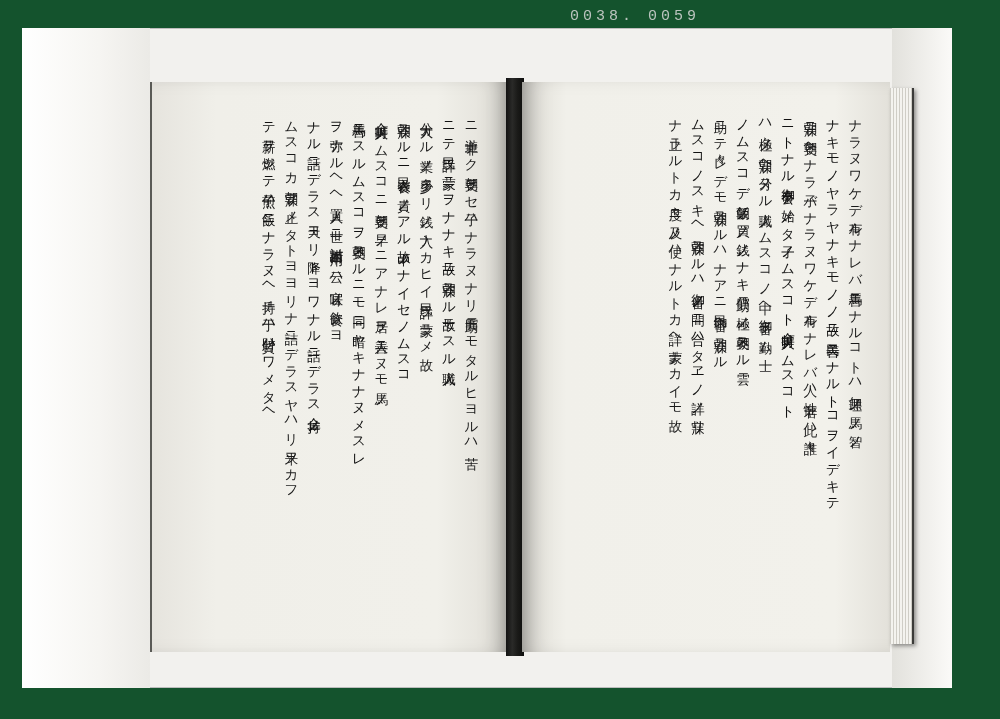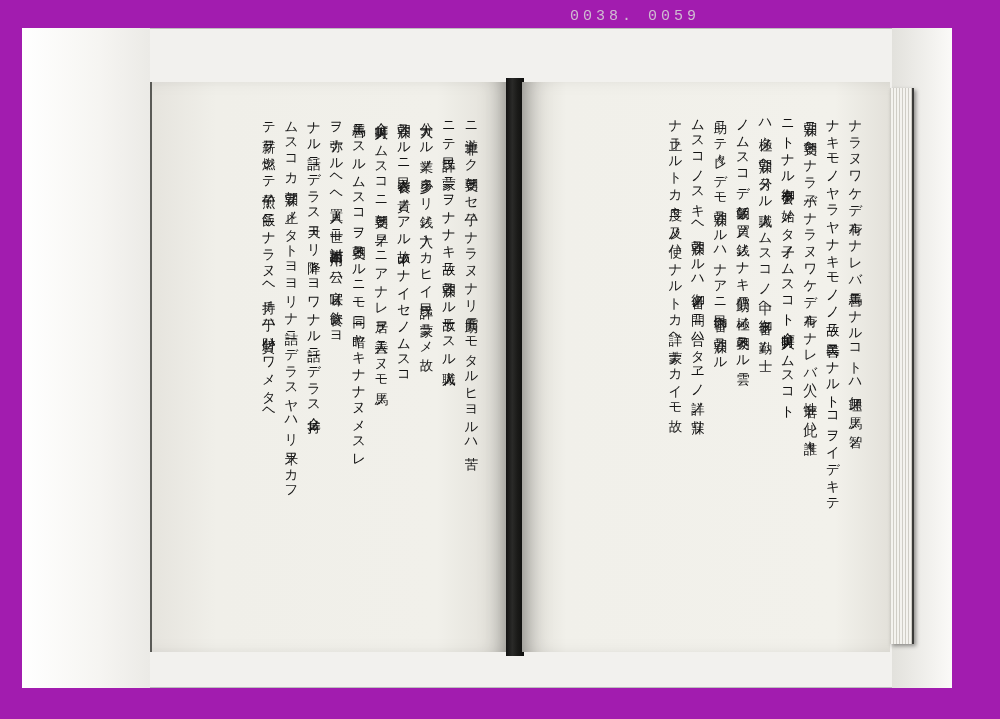--- a/index.html
+++ b/index.html
@@ -10,21 +10,21 @@
   body {
     width: 1000px;
     height: 719px;
     overflow: hidden;
     font-family: "Liberation Sans", sans-serif;
   }
   #scan {
     position: relative;
     width: 1000px;
     height: 719px;
-    background: #a21caf;
+    background: #14532d;
   }
   
   #frame-numbers {
     position: absolute;
     top: 8px;
     left: 0;
     width: 100%;
     height: 26px;
     color: #d8d8d8;
     font-family: "Liberation Mono", monospace;

